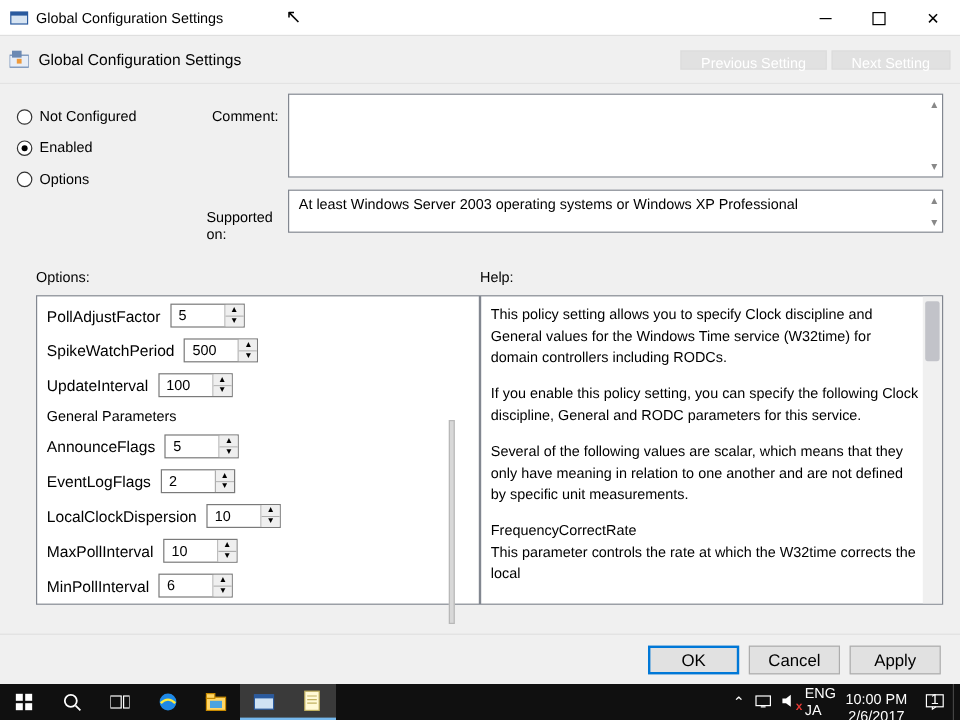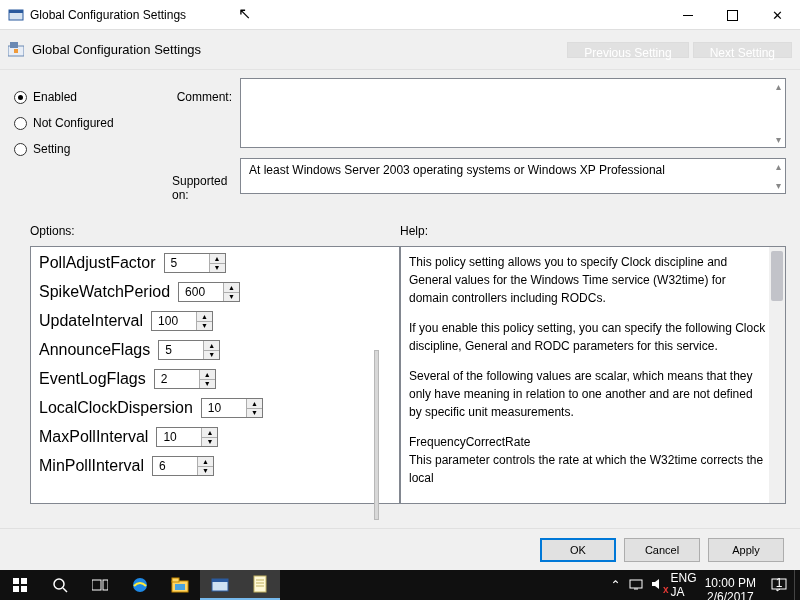--- a/index.html
+++ b/index.html
@@ -51,32 +51,32 @@
   .col-head { font-size:12px; margin-bottom:8px;}
   .options-col { width: 370px; display:flex; flex-direction:column;}
   .help-col { flex:1; display:flex; flex-direction:column; }
   .options-box { flex:1; background:#fff; border:1px solid #828790; overflow:hidden; position:relative; padding:6px 6px 6px 8px;}
   .help-box { flex:1; background:#fff; border:1px solid #828790; overflow:hidden; position:relative; padding:6px 18px 6px 8px; line-height:1.5; font-size:12px;}
   .help-box p { margin-bottom:12px; }
   .help-scroll { position:absolute; right:0; top:0; bottom:0; width:16px; background:#f0f0f0;}
   .help-thumb { position:absolute; right:2px; top:4px; width:12px; height:50px; background:#c2c3c9; border-radius:2px;}
 
   .opt-row { display:flex; align-items:center; margin-bottom:9px; gap:8px;}
-  .opt-label { font-size:16px; color:#000;}
+  .opt-label { font-size:13px; color:#000;}
   .numbox { display:flex; align-items:stretch; border:1px solid #7a7a7a; background:#fff; height:20px;}
   .numbox .val { padding:0 6px; min-width:44px; display:flex; align-items:center; font-size:12px;}
   .spin { width:16px; display:flex; flex-direction:column; border-left:1px solid #adadad;}
   .spin .up, .spin .down { flex:1; display:flex; align-items:center; justify-content:center; font-size:7px; line-height:1; background:#efefef;}
   .spin .up{ border-bottom:1px solid #adadad;}
   .plain-label { font-size:12px; margin:2px 0 8px 0;}
   .splitter { position:absolute; left:374px; top:280px; width:5px; height:170px; background:#d8d8d8; border:1px solid #b8b8b8;}
 
   
   .footer { position:absolute; left:0; right:0; bottom:30px; height:42px; background:#f0f0f0; display:flex; align-items:center; justify-content:flex-end; padding:0 16px; gap:8px; border-top:1px solid #e0e0e0;}
-  .btn { min-width:76px; height:24px; border:1px solid #adadad; background:#e1e1e1; font-size:11px;}
+  .btn { min-width:76px; height:24px; border:1px solid #adadad; background:#e1e1e1; font-size:14px;}
   .btn.default { border:2px solid #0078d7; background:#e1e1e1;}
 
   
   .taskbar { position:absolute; bottom:0; left:0; right:0; height:30px; background:#101010; display:flex; align-items:center; color:#fff; }
   .tb-item { width:40px; height:30px; display:flex; align-items:center; justify-content:center; font-size:13px; color:#fff;}
   .tb-item.active { background:#3a3a3a; border-bottom:2px solid #76b9ed;}
   .tb-spacer { flex:1;}
   .tb-tray { display:flex; align-items:center; gap:8px; padding:0 6px; font-size:10px;}
   .tb-clock { display:flex; flex-direction:column; align-items:center; font-size:10px; line-height:1.2; padding:0 8px;margin-top:10px;}
   .tb-lang { display:flex; flex-direction:column; align-items:flex-start; font-size:10px; line-height:1.2;}
@@ -119,30 +119,30 @@
     <button class="nav-btn greyed"><span>Next Setting</span></button>
   </div>
 </div>
 
 <div class="content">
 
   <div class="top-grid">
 
     <div class="radio-col">
       <label class="radio-row">
+        <span class="radio"></span>
+        <span>Not Configured</span>
+      </label>
+      <label class="radio-row">
         <span class="radio checked"></span>
         <span>Enabled</span>
       </label>
       <label class="radio-row">
         <span class="radio"></span>
-        <span>Not Configured</span>
-      </label>
-      <label class="radio-row">
-        <span class="radio"></span>
-        <span>Setting</span>
+        <span>Options</span>
       </label>
     </div>
 
     <div class="lbl-col">
       <div class="lbl-right" style="height:84px;">Comment:</div>
       <div class="lbl-right" style="text-align:left; padding-left:0;">Supported on:</div>
     </div>
 
     <div class="right-fields">
       <div class="comment-box">
@@ -167,37 +167,38 @@
             <span class="val">5</span>
             <span class="spin">
                 <span class="up">▲</span>
                 <span class="down">▼</span>
               </span>
           </div>
         </div>
         <div class="opt-row">
           <span class="opt-label">SpikeWatchPeriod</span>
           <div class="numbox">
-            <span class="val">600</span>
+            <span class="val">500</span>
             <span class="spin">
                 <span class="up">▲</span>
                 <span class="down">▼</span>
               </span>
           </div>
         </div>
         <div class="opt-row">
           <span class="opt-label">UpdateInterval</span>
           <div class="numbox">
             <span class="val">100</span>
             <span class="spin">
                 <span class="up">▲</span>
                 <span class="down">▼</span>
               </span>
           </div>
         </div>
+        <div class="plain-label">General Parameters</div>
         <div class="opt-row">
           <span class="opt-label">AnnounceFlags</span>
           <div class="numbox">
             <span class="val">5</span>
             <span class="spin">
                 <span class="up">▲</span>
                 <span class="down">▼</span>
               </span>
           </div>
         </div>

